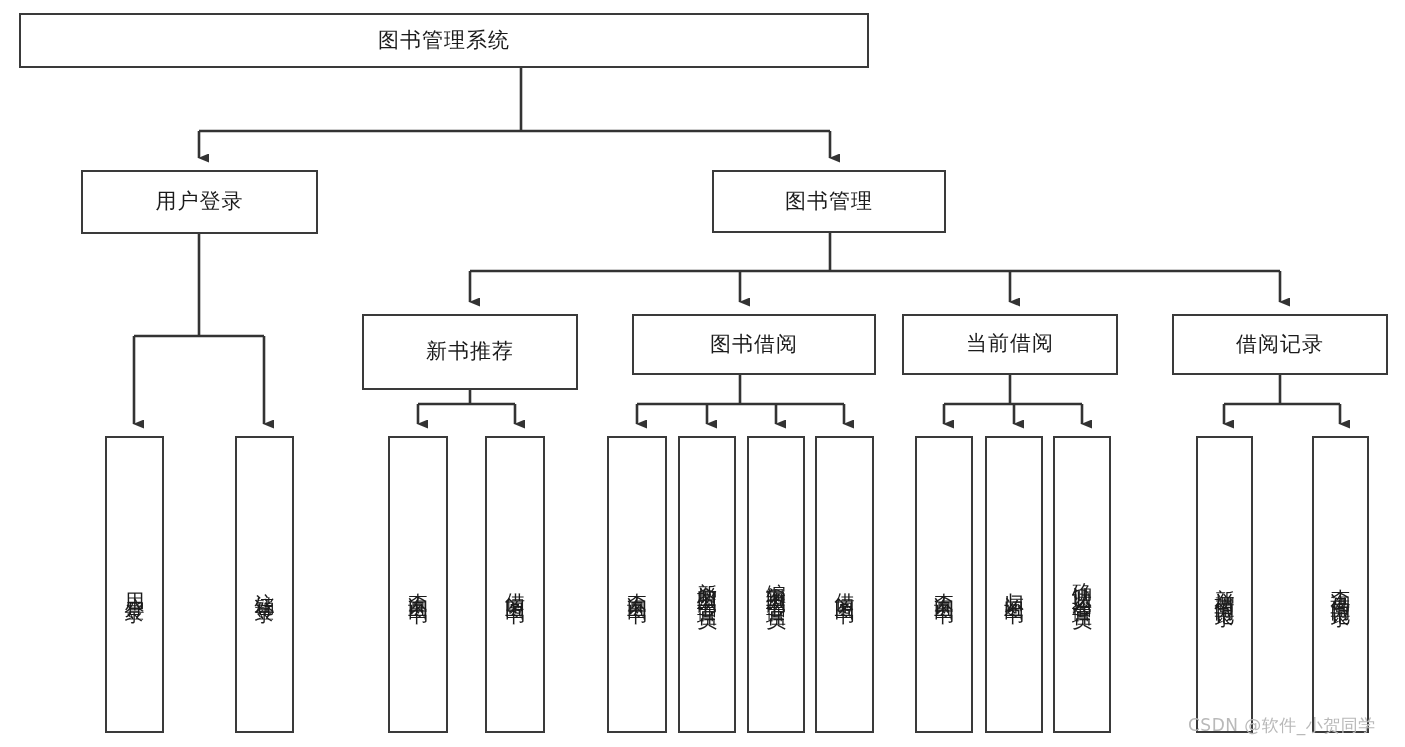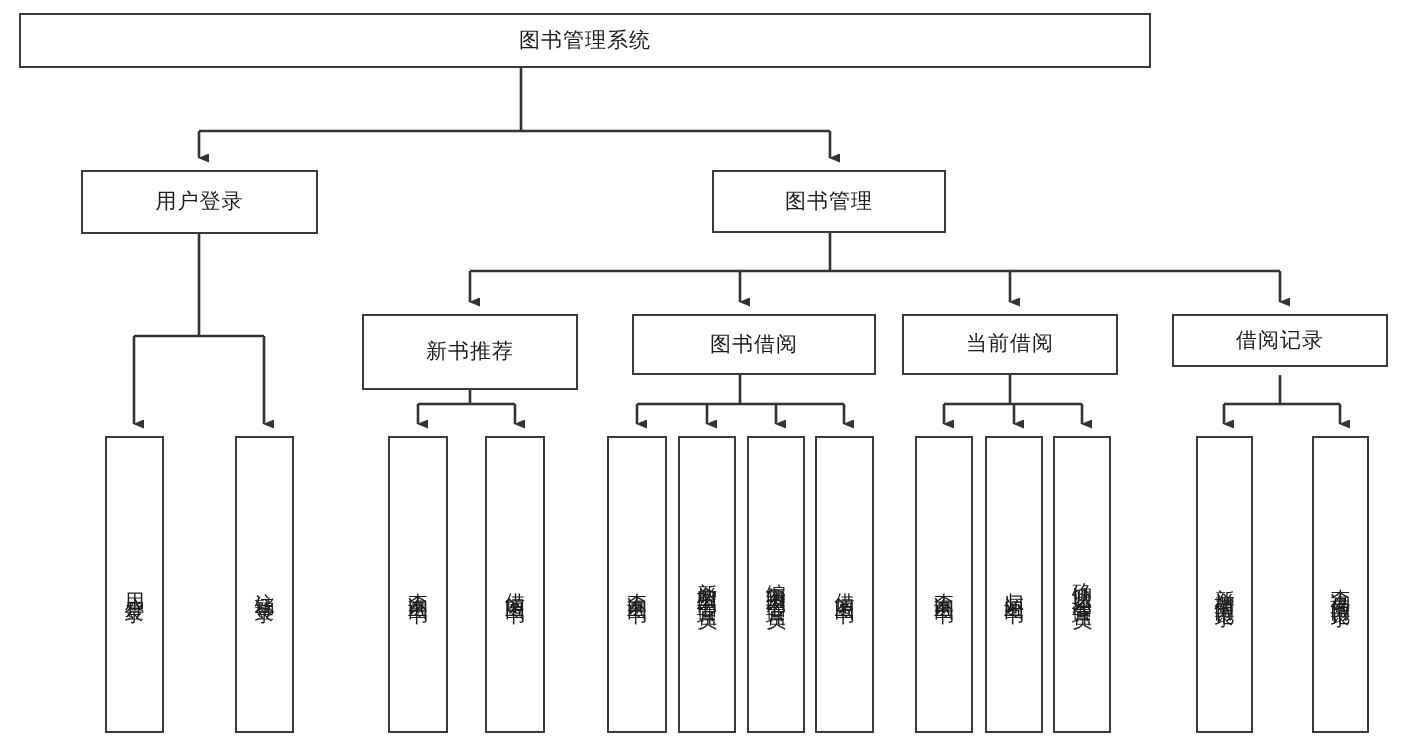--- a/index.html
+++ b/index.html
@@ -115,41 +115,41 @@
       <line x1="1014" y1="404" x2="1014" y2="424" marker-end="url(#arrowhead)"></line>
       <line x1="1082" y1="404" x2="1082" y2="424" marker-end="url(#arrowhead)"></line>
 
       <line x1="1280" y1="375" x2="1280" y2="404"></line>
       <line x1="1224" y1="404" x2="1340" y2="404"></line>
       <line x1="1224" y1="404" x2="1224" y2="424" marker-end="url(#arrowhead)"></line>
       <line x1="1340" y1="404" x2="1340" y2="424" marker-end="url(#arrowhead)"></line>
     </g>
   </svg>
 
-  <div class="node horizontal" style="left:19px; top:13px; width:1132px; height:55px;">
+  <div class="node horizontal" style="left:19px; top:13px; width:850px; height:55px;">
     <span class="label">图书管理系统</span>
   </div>
 
   <div class="node horizontal" style="left:81px; top:170px; width:237px; height:64px;">
     <span class="label">用户登录</span>
   </div>
   <div class="node horizontal" style="left:712px; top:170px; width:234px; height:63px;">
     <span class="label">图书管理</span>
   </div>
 
   <div class="node horizontal" style="left:362px; top:314px; width:216px; height:76px;">
     <span class="label">新书推荐</span>
   </div>
   <div class="node horizontal" style="left:632px; top:314px; width:244px; height:61px;">
     <span class="label">图书借阅</span>
   </div>
   <div class="node horizontal" style="left:902px; top:314px; width:216px; height:61px;font-family:Liberation Mono, monospace;">
     <span class="label">当前借阅</span>
   </div>
-  <div class="node horizontal" style="left:1172px; top:314px; width:216px; height:53px;">
+  <div class="node horizontal" style="left:1172px; top:314px; width:216px; height:61px;">
     <span class="label">借阅记录</span>
   </div>
 
   <div class="node vertical" style="left:105px; top:436px; width:59px; height:297px;">
     <span class="label">用户登录</span>
   </div>
   <div class="node vertical" style="left:235px; top:436px; width:59px; height:297px;">
     <span class="label">注销登录</span>
   </div>
 
@@ -183,14 +183,15 @@
     <span class="label">确认归还（管理员）</span>
   </div>
 
   <div class="node vertical" style="left:1196px; top:436px; width:57px; height:297px;">
     <span class="label">新增借阅记录</span>
   </div>
   <div class="node vertical" style="left:1312px; top:436px; width:57px; height:297px;">
     <span class="label">查询借阅记录</span>
   </div>
 
+  <div class="watermark">CSDN @软件_小贺同学</div>
 
 </div>
 
 </body></html>

